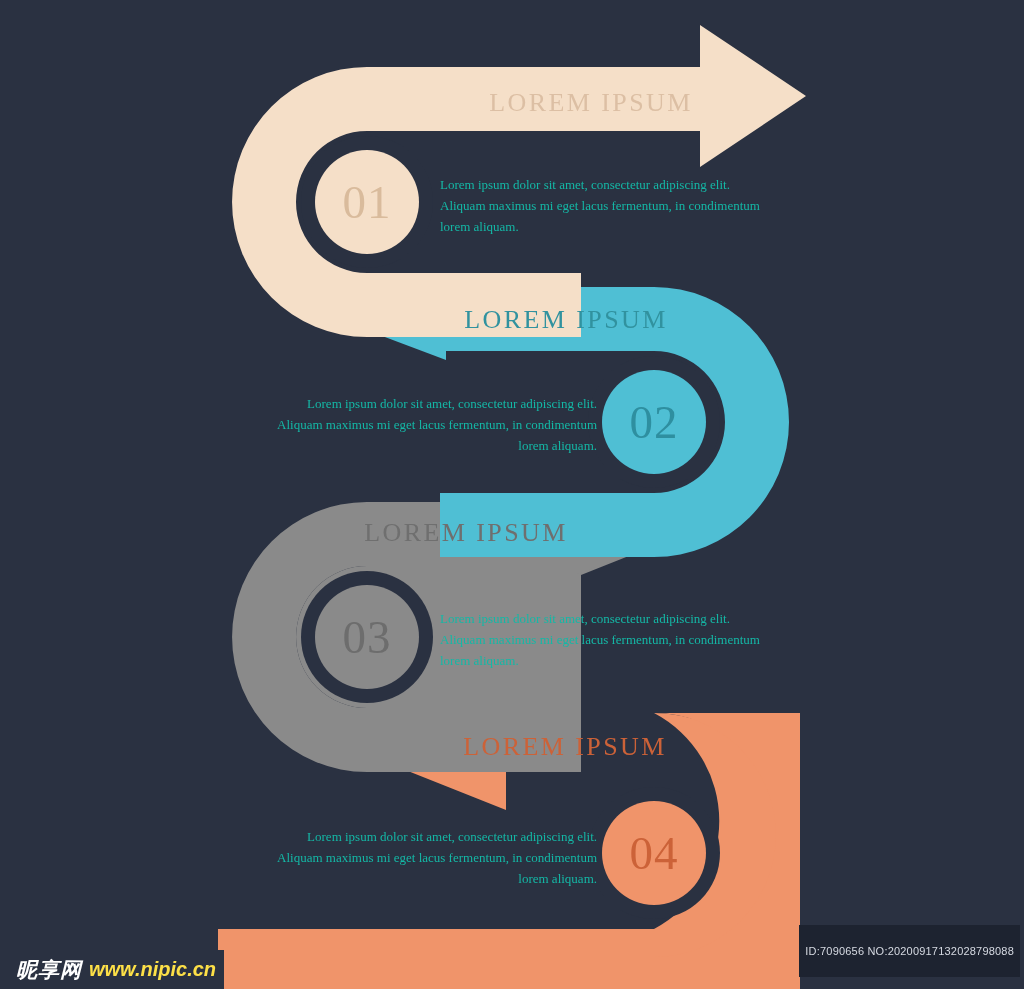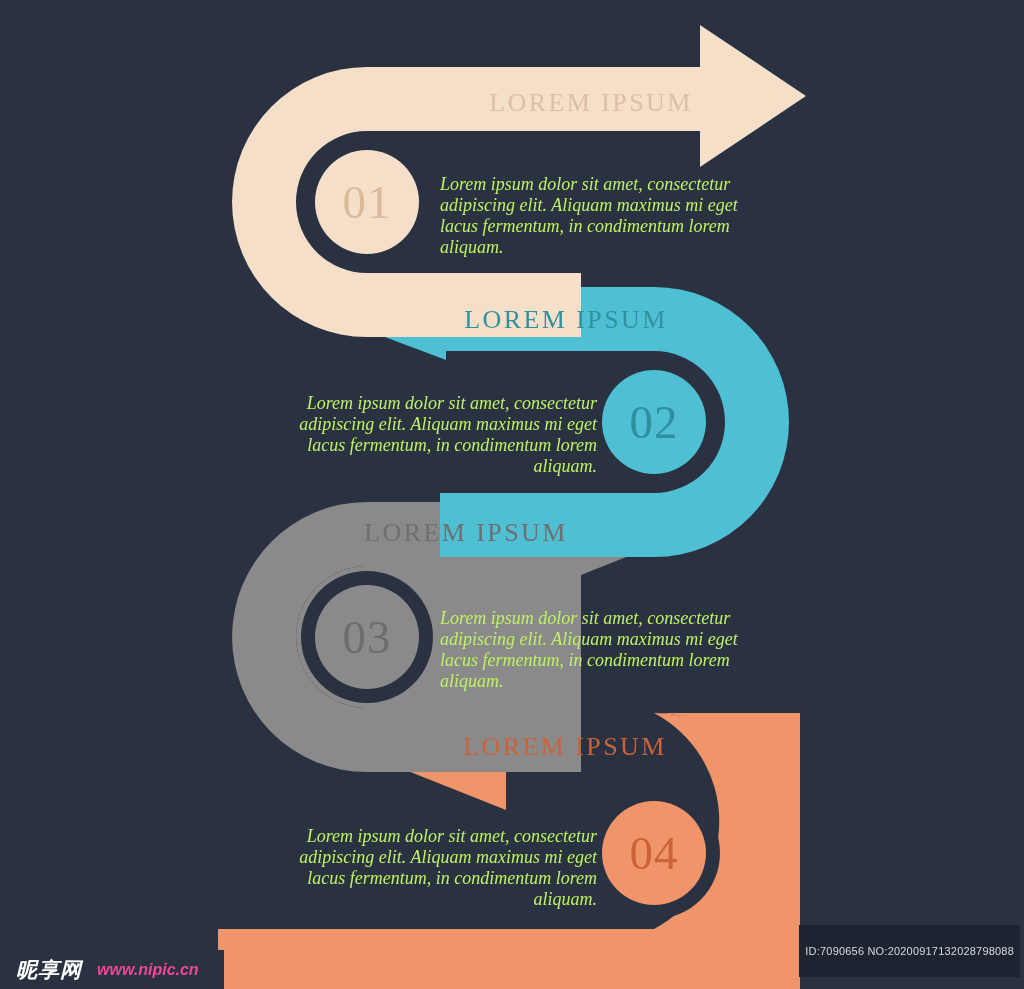--- a/index.html
+++ b/index.html
@@ -2,31 +2,31 @@
 <html><head>
 <meta charset="utf-8">
 <style>
   html,body{margin:0;padding:0;background:#2a3141;}
   body{width:1024px;height:989px;overflow:hidden;
        font-family:"Liberation Serif", serif;}
   #stage{position:relative;width:1024px;height:989px;background:#2a3141;}
   svg.layer{position:absolute;left:0;top:0;width:1024px;height:989px;}
 
   .bodytext{position:absolute;font-family:"Liberation Serif", serif;
-            font-size:18px;line-height:21px;color:#bef264;font-style:italic;}
+            font-size:13px;line-height:21px;color:#14b8a6;}
   .bodytext.right{text-align:right;}
   .bodytext.left{text-align:left;}
 
   .wm{position:absolute;left:0;bottom:0;height:39px;width:224px;
       background:#2a3141;display:flex;align-items:center;z-index:40;}
   .wm-cn{font-family:"Liberation Sans", sans-serif;font-weight:bold;
          font-style:italic;font-size:21px;color:#ffffff;margin-left:16px;
          letter-spacing:1px;}
   .wm-url{font-family:"Liberation Sans", sans-serif;font-weight:bold;
-          font-style:italic;font-size:16px;color:#ec4899;margin-left:15px;}
+          font-style:italic;font-size:20px;color:#fde047;margin-left:7px;}
   .wm-id{position:absolute;right:4px;bottom:12px;background:#1d2330;
          color:#d6dae2;font-family:"Liberation Sans", sans-serif;
          font-size:11px;padding:20px 6px;letter-spacing:0.2px;z-index:40;}
 </style>
 </head>
 <body style="background: rgb(42, 49, 65);">
 
 <div id="stage" style="background: rgb(42, 49, 65);">
 
   <svg class="layer" viewBox="0 0 1024 989">

